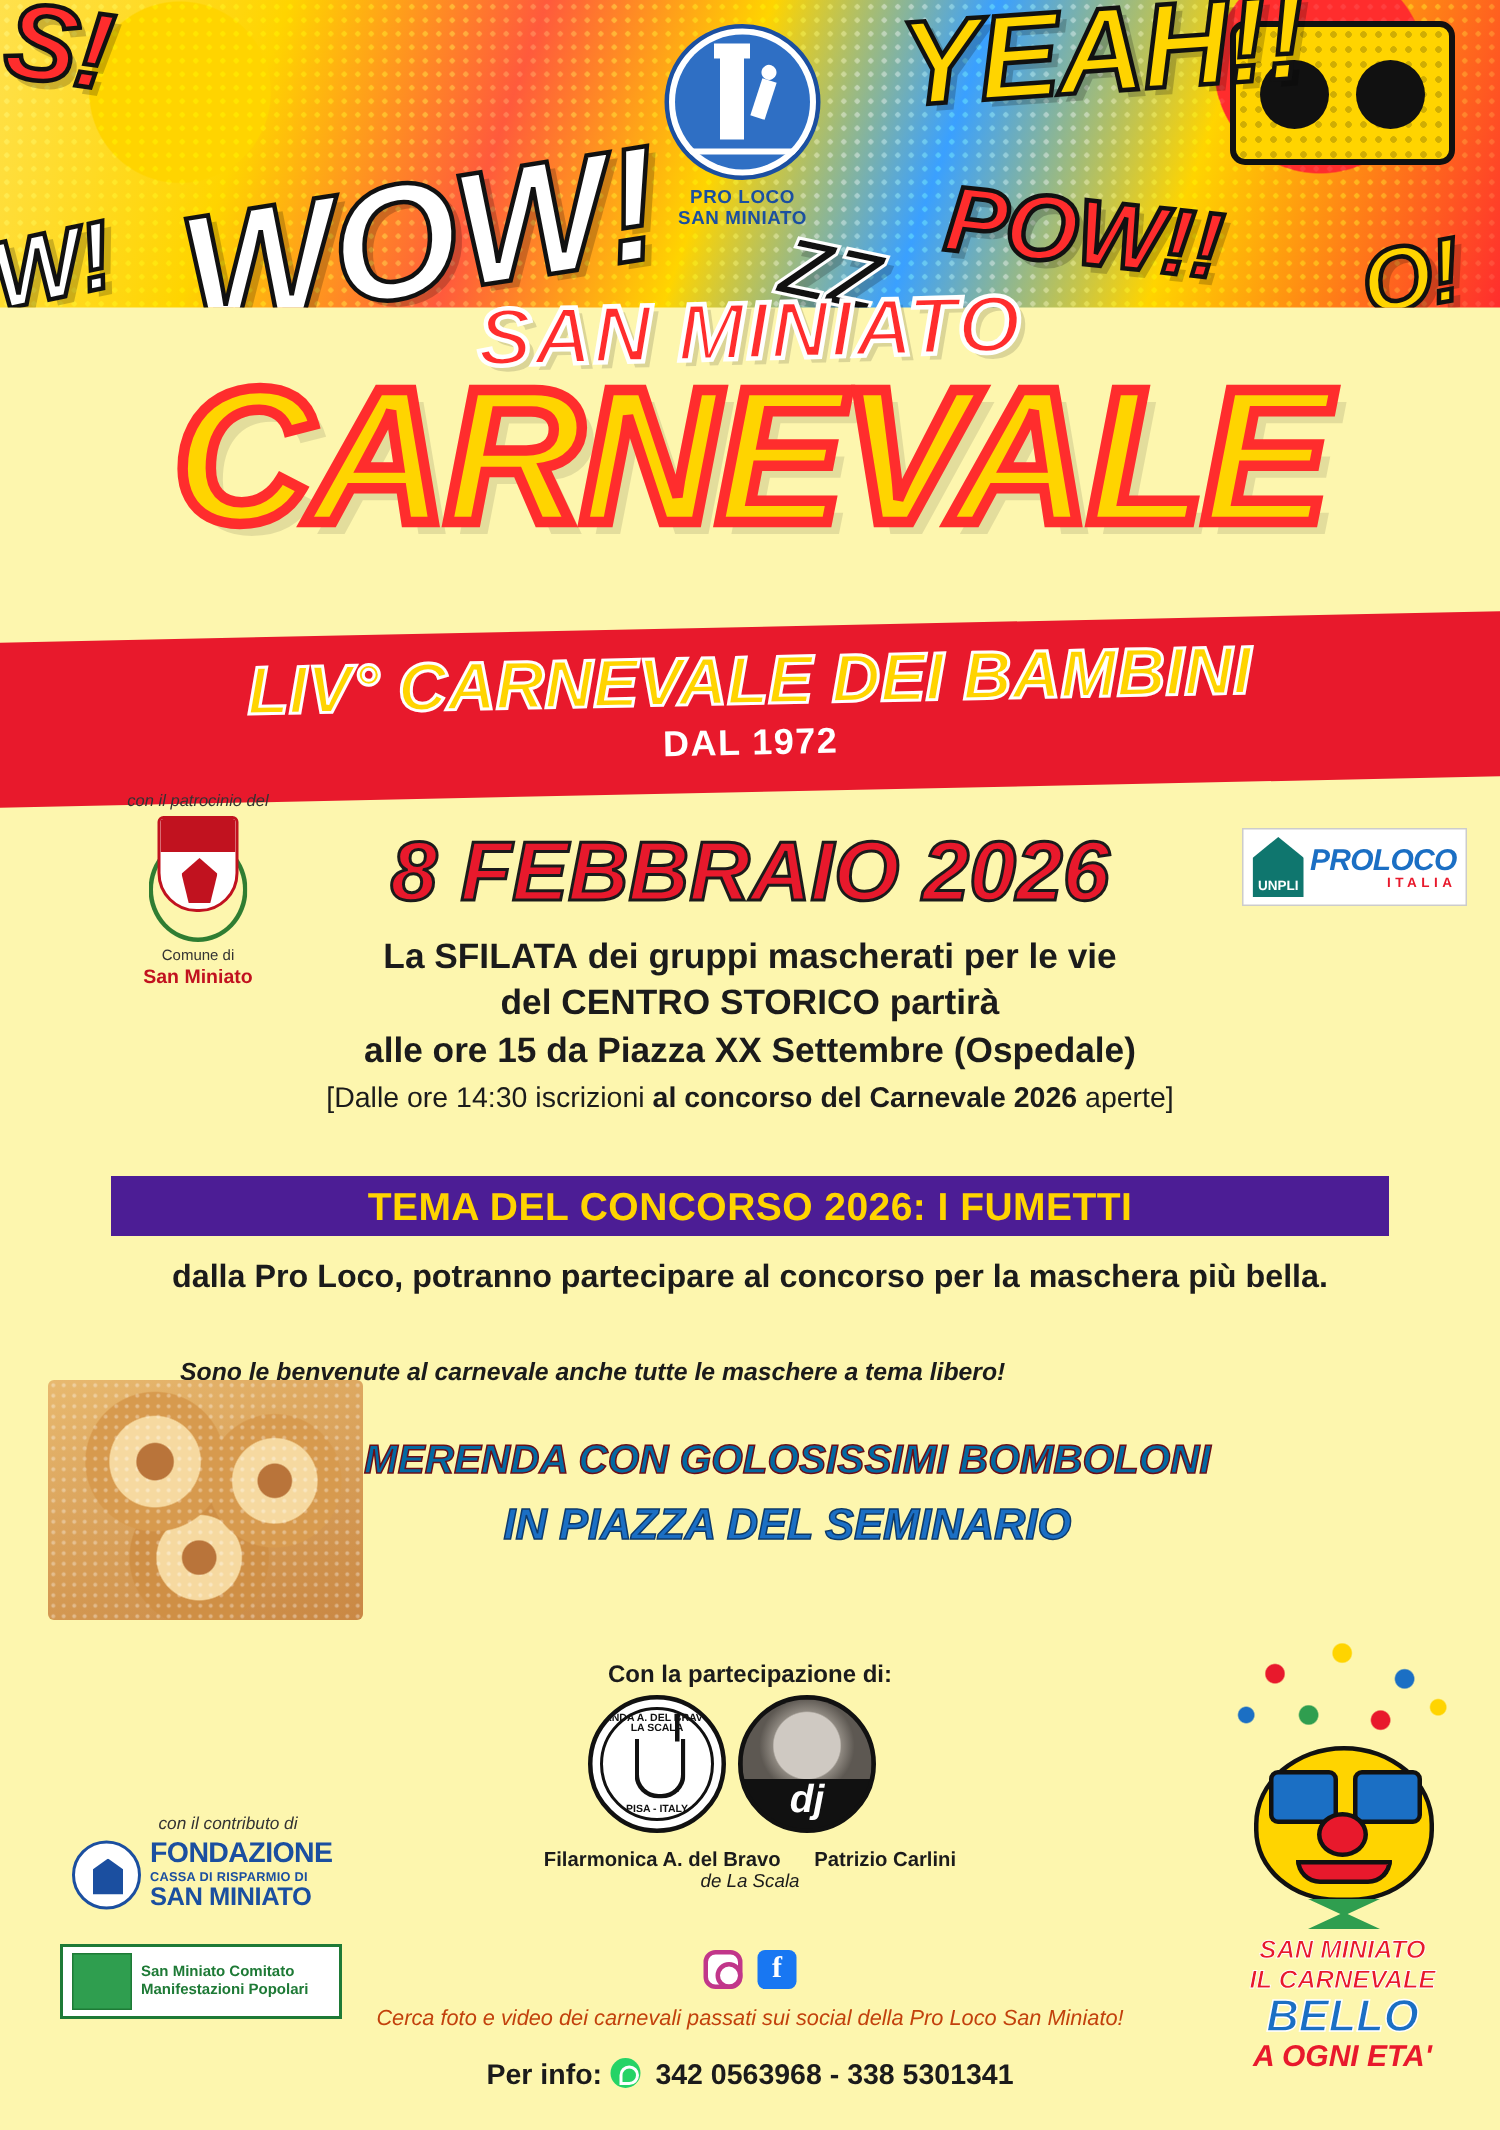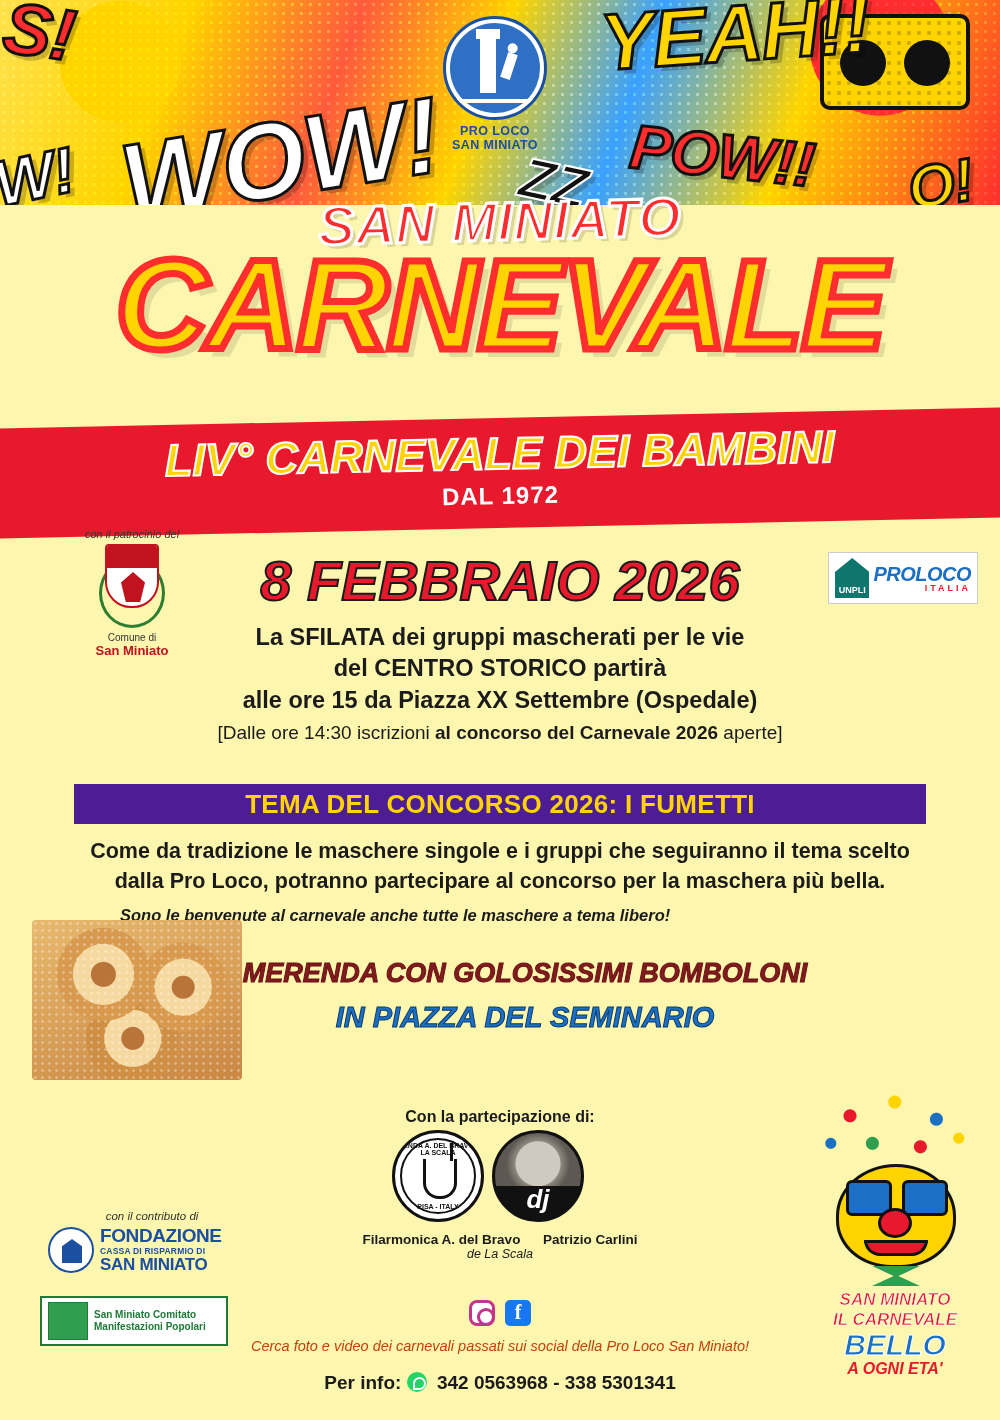--- a/index.html
+++ b/index.html
@@ -165,21 +165,21 @@
     font-size:21.5px; font-weight:bold; color:#1b1b1b; line-height:1.4;
   }
   .tema-sub{
     position:absolute; left:120px; top:906px; width:760px; 
     font-size:16.5px; font-style:italic; font-weight:bold; color:#1b1b1b;
   }
 
   
   .merenda{
     position:absolute; left:215px; top:958px; width:620px; text-align:center;
-    font-size:27px; font-weight:bold; font-style:italic; color:#7f1d1d;
+    font-size:27px; font-weight:bold; font-style:italic; color:#0369a1;
     -webkit-text-stroke:1px #6b0d16;
   }
   .musica{
     position:absolute; left:235px; top:1000px; width:580px; text-align:center;
     font-size:29px; font-weight:bold; font-style:italic; color:#1b6fc4;
     -webkit-text-stroke:1px #0d3a6b; line-height:1.22;
   }
 
   
   .donuts{
@@ -306,21 +306,21 @@
     position:absolute; left:72px; top:176px; width:48px; height:20px;
     background:#2f9e4f; clip-path:polygon(0 0,45% 50%,0 100%,100% 100%,55% 50%,100% 0);
     border:0;
   }
   .m-txt{
     position:absolute; left:0; top:200px; width:190px; text-align:center;
   }
   .m-l1{ font-size:17px; font-weight:bold; font-style:italic; color:#e8192c; -webkit-text-stroke:.6px #fff;}
   .m-l2{ font-size:17px; font-weight:bold; font-style:italic; color:#e8192c; -webkit-text-stroke:.6px #fff;}
   .m-l3{ font-size:30px; font-weight:bold; font-style:italic; color:#1b6fc4; -webkit-text-stroke:1px #fff; line-height:1;}
-  .m-l4{ font-size:16px; font-weight:bold; font-style:italic; color:#e8192c;}
+  .m-l4{ font-size:20px; font-weight:bold; font-style:italic; color:#e8192c;}
 
   
   .social{
     position:absolute; left:452px; top:1300px; width:96px; height:30px; display:flex; gap:10px; justify-content:center;
   }
   .ig{
     width:26px;height:26px;border:3px solid #c1368a;border-radius:8px;position:relative;background:#fff;
   }
   .ig:before{content:"";position:absolute;left:5px;top:5px;width:12px;height:12px;border:3px solid #c1368a;border-radius:50%;}
   .fb{
@@ -413,21 +413,20 @@
   <p>alle ore 15 da Piazza XX Settembre (Ospedale)</p>
   <p class="small">
     <span>[Dalle ore 14:30 iscrizioni </span><b>al concorso del Carnevale 2026</b><span> aperte]</span>
   </p>
 </div>
 
 <div class="tema-bar">
   <span>TEMA DEL CONCORSO 2026: I FUMETTI</span>
 </div>
 <div class="tema-text">
-  <div>Come da tradizione le maschere singole e i gruppi che seguiranno il tema scelto</div>
   <div>dalla Pro Loco, potranno partecipare al concorso per la maschera più bella.</div>
 </div>
 <div class="tema-sub">Sono le benvenute al carnevale anche tutte le maschere a tema libero!</div>
 
 <div class="donuts"></div>
 
 <div class="merenda">MERENDA CON GOLOSISSIMI BOMBOLONI</div>
 <div class="musica">
   <div>IN PIAZZA DEL SEMINARIO</div>
 </div>

